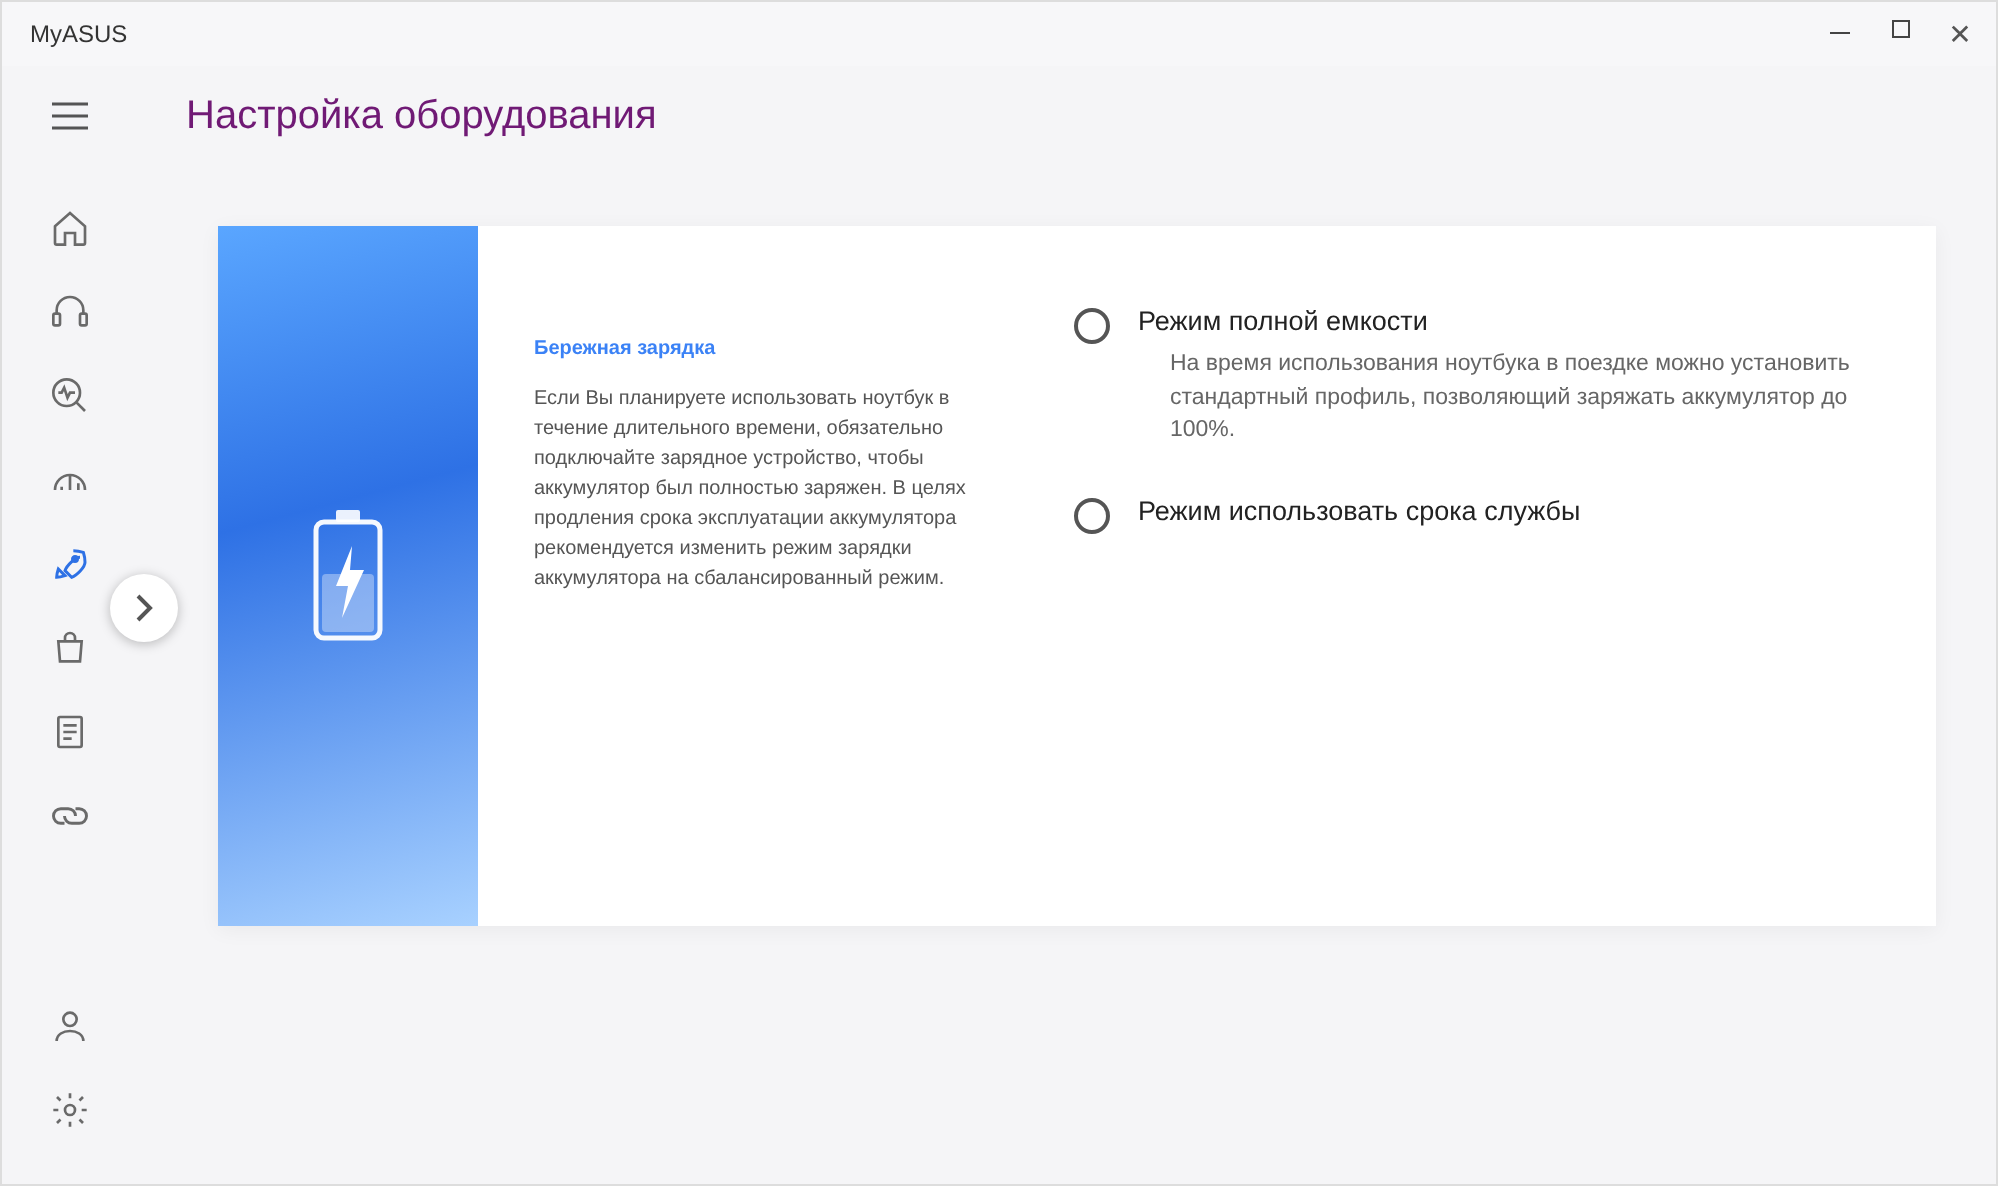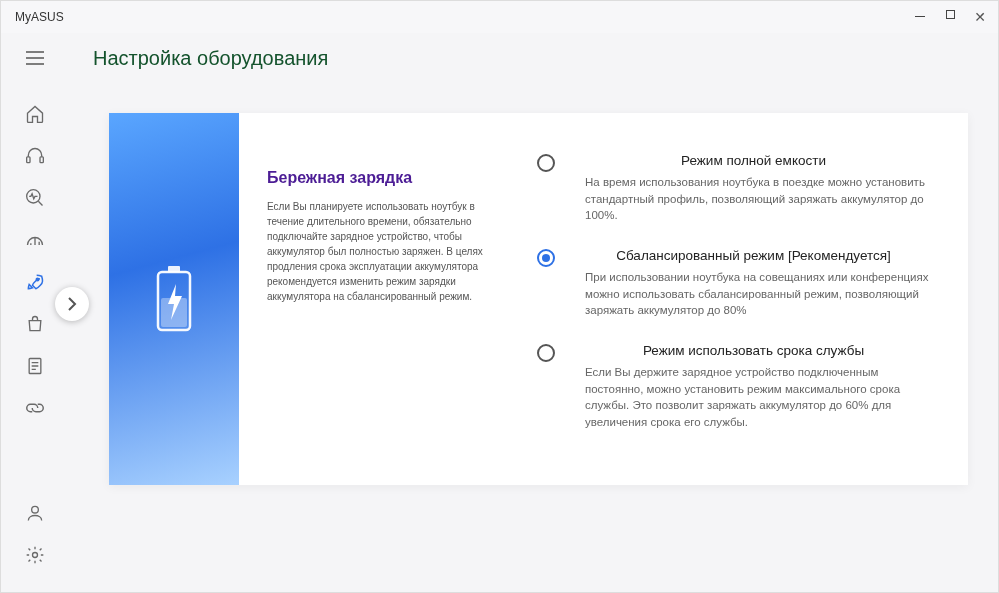--- a/index.html
+++ b/index.html
@@ -39,21 +39,21 @@
   .hamburger {
     width: 36px;
     display: flex;
     justify-content: center;
     color: #555;
   }
   .page-title {
     margin-left: 40px;
     font-size: 20px;
     font-weight: 400;
-    color: #14532d;
+    color: #701a75;
   }
 
   .layout {
     display: flex;
     height: calc(100% - 82px);
   }
   .sidebar {
     width: 68px;
     display: flex;
     flex-direction: column;
@@ -105,23 +105,23 @@
     background: linear-gradient(165deg, #5aa6ff 0%, #2e71e5 40%, #a8d1ff 100%);
     display:flex;align-items:center;justify-content:center;
   }
   .batt-icon { color: #fff; }
 
   .desc-col {
     width: 290px;
     padding: 56px 22px 20px 28px;
   }
   .desc-col h3 {
-    font-size: 16px;
+    font-size: 10px;
     font-weight: 600;
-    color: #4c1d95;
+    color: #3b82f6;
     margin-bottom: 12px;
   }
   .desc-col p {
     font-size: 10px;
     line-height: 1.5;
     color: #555;
   }
 
   .options-col {
     flex: 1;
@@ -148,21 +148,20 @@
     left: 3px; top: 3px;
     width: 8px; height: 8px;
     background: #2e71e5;
     border-radius: 50%;
   }
   .opt-body .opt-title {
     font-size: 13.5px;
     font-weight: 500;
     color: #222;
     margin-bottom: 6px;
-    text-align: center;
   }
   .opt-body .opt-desc {
     font-size: 11.5px;
     line-height: 1.45;
     color: #666;
     max-width: 390px;
     margin-left: 16px;
   }
 </style>
 </head>
@@ -280,29 +279,21 @@
 
       <div class="options-col">
         <div class="opt">
           <div class="radio"></div>
           <div class="opt-body">
             <div class="opt-title">Режим полной емкости</div>
             <div class="opt-desc">На время использования ноутбука в поездке можно установить стандартный профиль, позволяющий заряжать аккумулятор до 100%.</div>
           </div>
         </div>
         <div class="opt">
-          <div class="radio selected"></div>
-          <div class="opt-body">
-            <div class="opt-title">Сбалансированный режим [Рекомендуется]</div>
-            <div class="opt-desc">При использовании ноутбука на совещаниях или конференциях можно использовать сбалансированный режим, позволяющий заряжать аккумулятор до 80%</div>
-          </div>
-        </div>
-        <div class="opt">
           <div class="radio"></div>
           <div class="opt-body">
             <div class="opt-title">Режим использовать срока службы</div>
-            <div class="opt-desc">Если Вы держите зарядное устройство подключенным постоянно, можно установить режим максимального срока службы. Это позволит заряжать аккумулятор до 60% для увеличения срока его службы.</div>
           </div>
         </div>
       </div>
     </div>
   </div>
 </div>
 
 </body></html>

